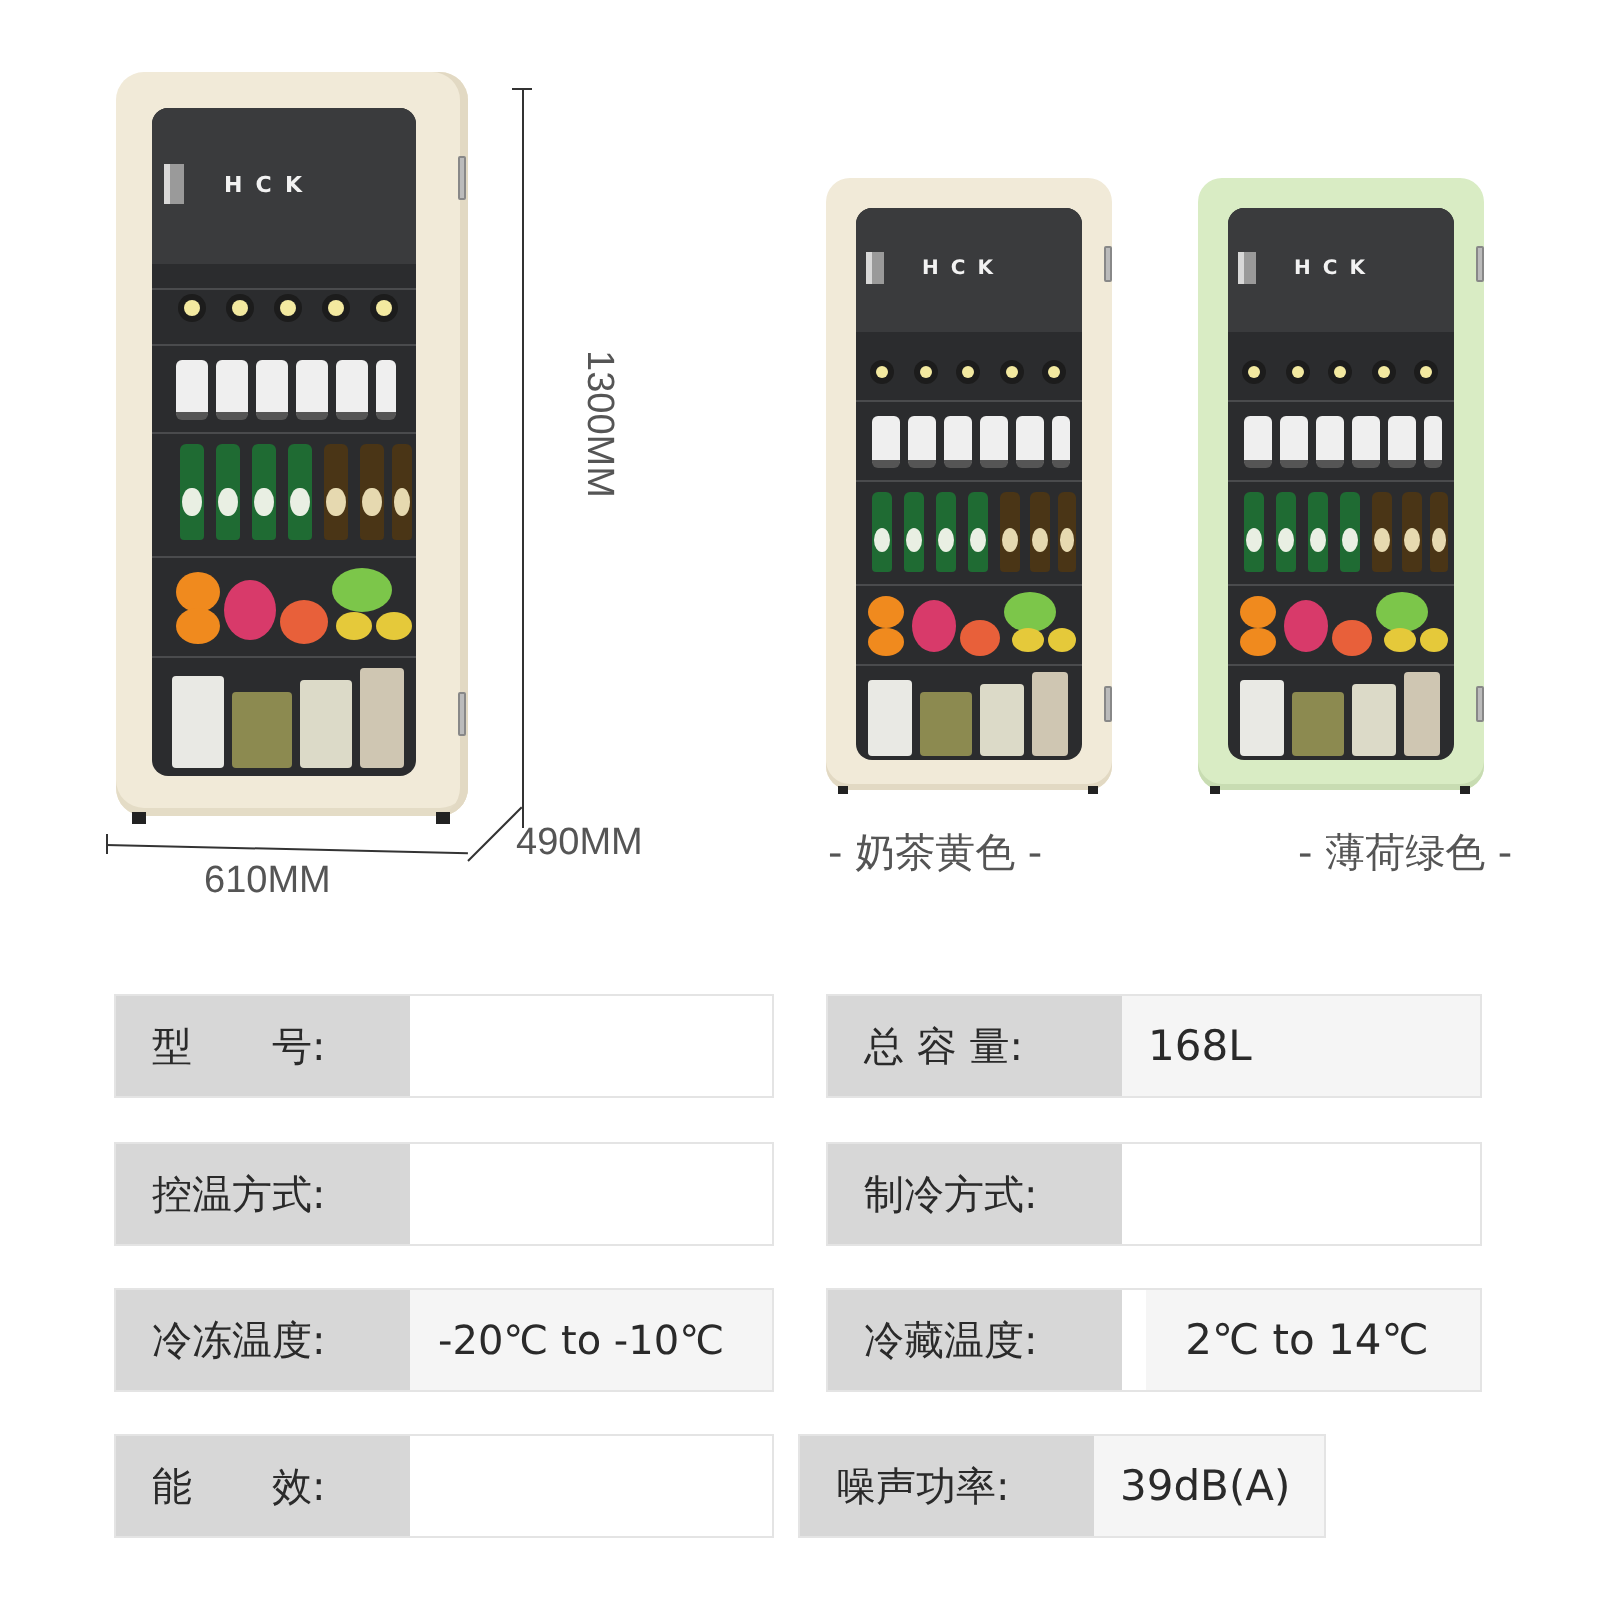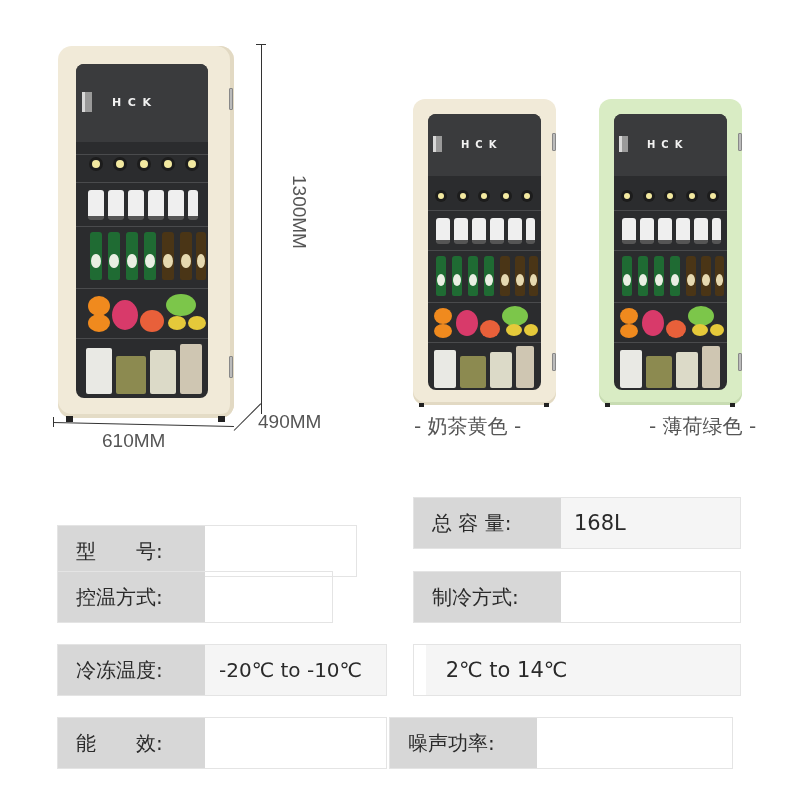--- a/index.html
+++ b/index.html
@@ -1,20 +1,20 @@
 <!DOCTYPE html>
 <html><head>
 <meta charset="utf-8">
 <style>
   * { box-sizing: border-box; margin: 0; padding: 0; }
   html, body { width: 800px; height: 800px; background: #ffffff; overflow: hidden; }
   body { position: relative; font-family: "DejaVu Sans", "Liberation Sans", sans-serif; color: #222; }
 
   
-  .fridge { position: absolute; margin-top: 10px; }
+  .fridge { position: absolute; }
   .fridge .body { position: absolute; inset: 0; border-radius: 14px; }
   .fridge .window { position: absolute; background: #2b2c2e; border-radius: 8px; overflow: hidden; }
   .fridge .top-panel { position: absolute; left: 0; right: 0; top: 0; background: #3a3b3d; }
   .fridge .logo { position: absolute; color: #f2f2f2; font-weight: bold; letter-spacing: 0.6em; font-family: "DejaVu Sans", sans-serif; }
   .fridge .display { position: absolute; background: #9a9a9a; border-left: 3px solid #d8d8d8; }
   .fridge .shelf { position: absolute; left: 0; right: 0; border-top: 1px solid #4a4b4d; }
   .fridge .hinge { position: absolute; width: 4px; background: #bbb; border: 1px solid #888; border-radius: 1px; }
   .fridge .foot { position: absolute; width: 7px; height: 6px; background: #222; }
   .dot { position: absolute; border-radius: 50%; background: #f3e9a0; box-shadow: 0 0 0 3px #1c1c1c; }
   .can { position: absolute; background: #efefef; border-radius: 3px; border-bottom: 4px solid #555; }
@@ -189,39 +189,41 @@
   </div>
   <div class="hinge" style="left:139px; top:34px; height:18px;"></div>
   <div class="hinge" style="left:139px; top:254px; height:18px;"></div>
   <div class="foot" style="left:6px; top:304px; width:5px; height:4px;"></div>
   <div class="foot" style="left:131px; top:304px; width:5px; height:4px;"></div>
 </div>
 
 <div class="color-label" style="left:414px; top:413px;">- 奶茶黄色 -</div>
 <div class="color-label" style="left:605px; top:413px;margin-left:44px;">- 薄荷绿色 -</div>
 
-<div class="spec left" style="left:57px; top:497px; width:300px;margin-top:28px;">
+<div class="spec left" style="left:57px; top:497px; width:330px;">
   <div class="k">型　　号:</div>
 </div>
-<div class="spec left" style="left:57px; top:571px; width:276px;">
+<div class="spec left" style="left:57px; top:571px; width:330px;">
   <div class="k">控温方式:</div>
 </div>
 <div class="spec left" style="left:57px; top:644px; width:330px;">
   <div class="k">冷冻温度:</div>
   <div class="v" style="padding-left:14px; font-size:20px;">-20℃ to -10℃</div>
 </div>
 <div class="spec left" style="left:57px; top:717px; width:330px;">
   <div class="k">能　　效:</div>
 </div>
 
 <div class="spec right" style="left:413px; top:497px; width:328px;">
   <div class="k">总 容 量:</div>
   <div class="v">168L</div>
 </div>
 <div class="spec right" style="left:413px; top:571px; width:328px;">
   <div class="k">制冷方式:</div>
 </div>
 <div class="spec right" style="left:413px; top:644px; width:328px;">
+  <div class="k">冷藏温度:</div>
   <div class="v" style="white-space:pre;margin-left:12px;"> 2℃ to 14℃</div>
 </div>
-<div class="spec right" style="left:389px; top:717px; width:344px;">
+<div class="spec right" style="left:399px; top:717px; width:264px;">
   <div class="k">噪声功率:</div>
+  <div class="v">39dB(A)</div>
 </div>
 
 </body></html>

